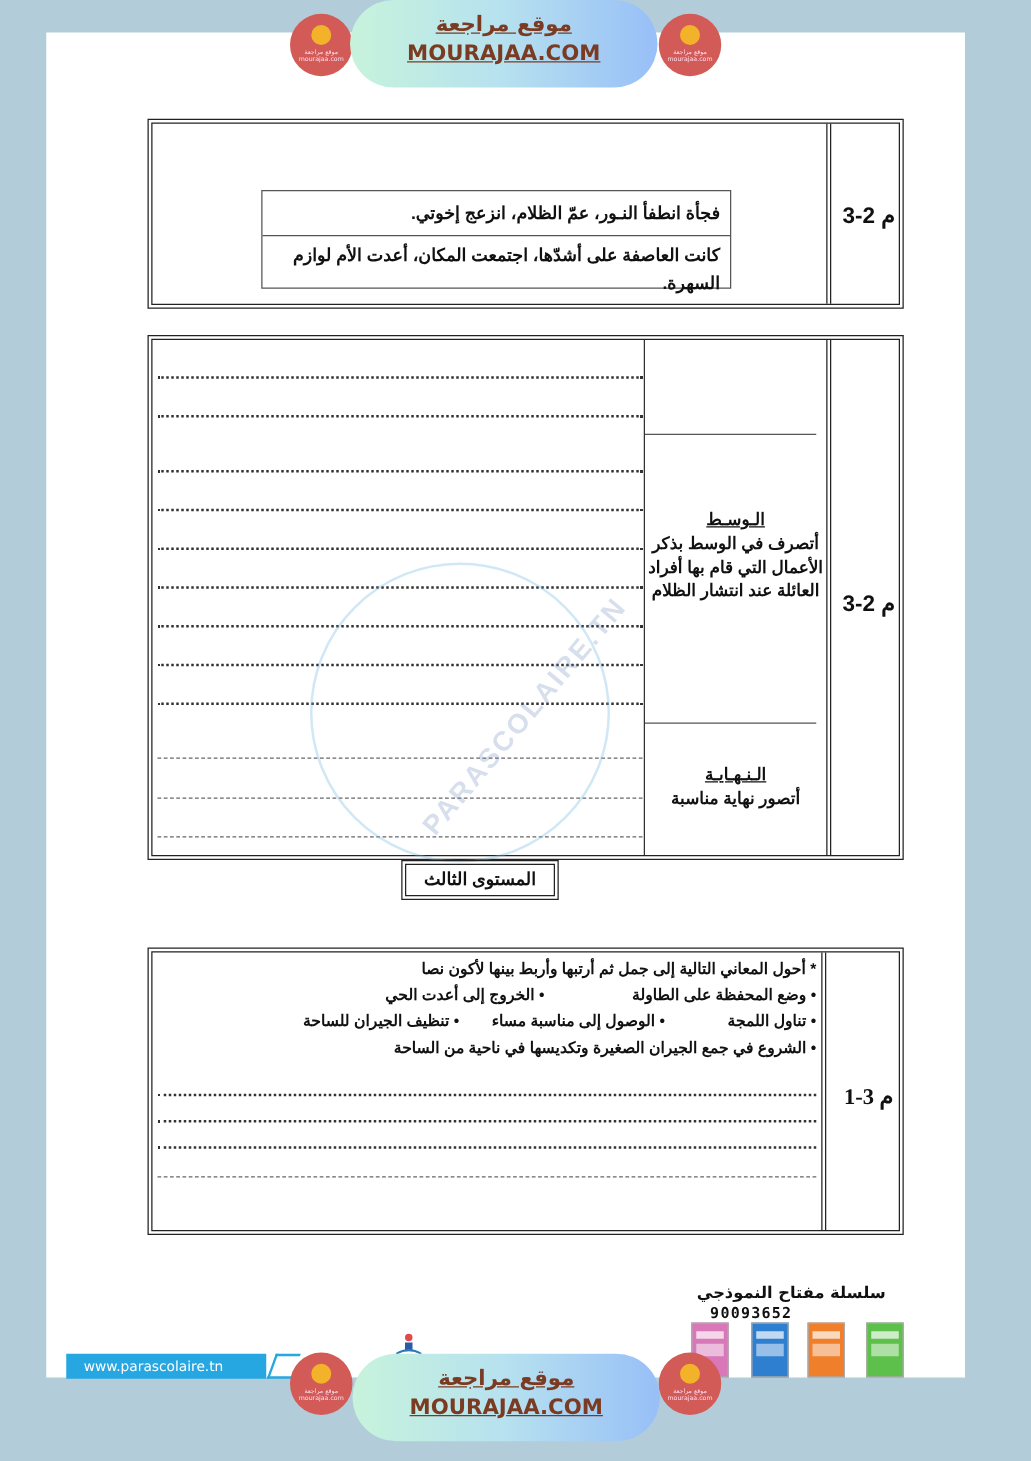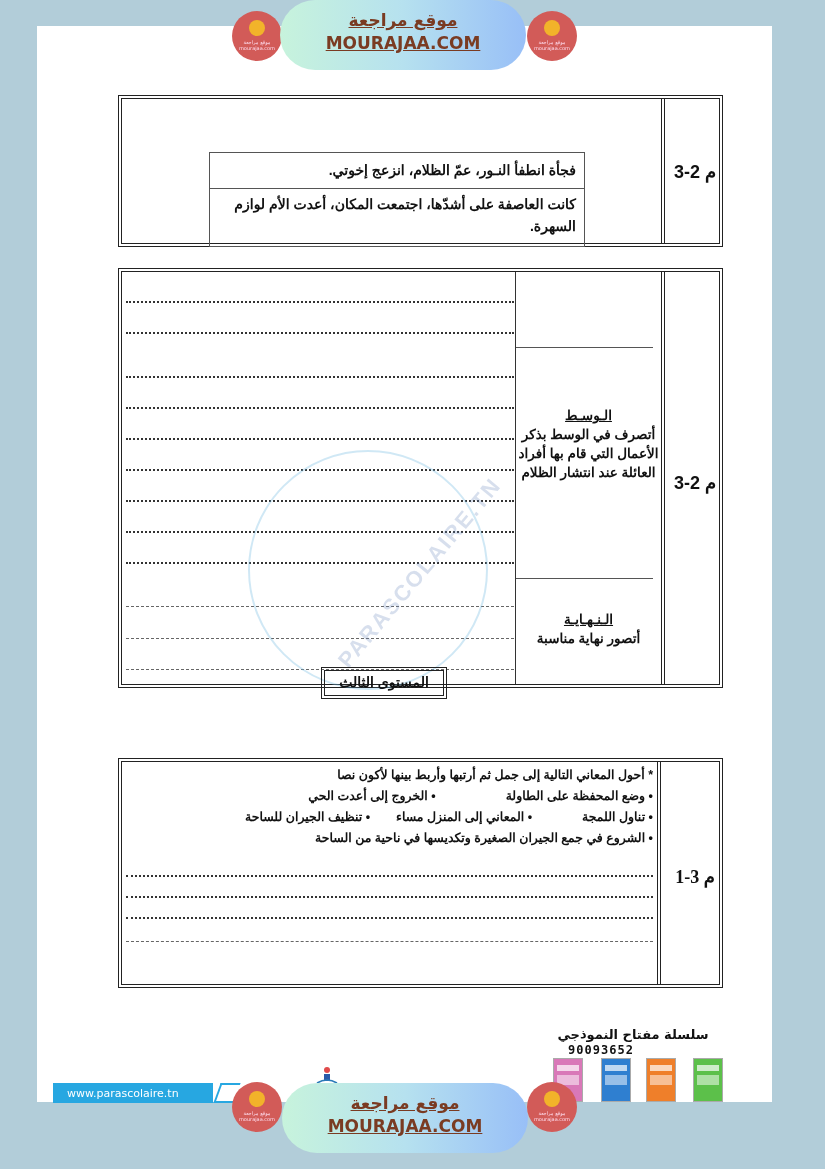--- a/index.html
+++ b/index.html
@@ -44,21 +44,21 @@
   .dotline {
     position: absolute; height: 0; border-top: 2px dotted #333;
   }
   .dotline.thin { border-top: 1px dashed #666; }
   .sect {
     position: absolute; direction: rtl; text-align: center;
     font-family: "Liberation Sans", sans-serif; font-weight: bold; font-size: 13.5px; line-height: 19px;
   }
   .sect .title { text-decoration: underline; display: block; }
   .level-box {
-    position: absolute; left: 321px; top: 667px; width: 126px; height: 32px;
+    position: absolute; left: 321px; top: 688px; width: 126px; height: 32px;
     border: 4px double #222; font-family: "Liberation Sans", sans-serif; font-weight: bold;
     font-size: 14px; text-align: center; line-height: 22px; direction: rtl;
   }
   .bullets {
     position: absolute; direction: rtl; text-align: right;
     font-family: "Liberation Sans", sans-serif; font-size: 12.5px; line-height: 21px; font-weight: bold;
   }
   .bullets .row { white-space: nowrap; }
   .bullets .gap { display: inline-block; }
   
@@ -136,21 +136,21 @@
   <span class="en">MOURAJAA.COM</span>
 </div>
 <div class="badge" style="left:527px;top:11px;">
   <span class="dot"></span>
   <span class="tiny">موقع مراجعة mourajaa.com</span>
 </div>
 
 <div class="tbl" style="left:118px;top:95px;width:605px;height:152px;">
   <div class="vdiv" style="left:539px;"></div>
   <div class="code" style="left:548px;top:62px;width:50px;">م 2-3</div>
-  <div class="inner-box" style="left:87px;top:53px;width:376px;height:95px;">
+  <div class="inner-box" style="left:87px;top:53px;width:376px;height:79px;">
     <div class="sentence" style="left:6px;top:6px;width:360px;">فجأة انطفأ النـور، عمّ الظلام، انزعج إخوتي.</div>
     <div class="hdiv" style="top:35px;"></div>
     <div class="sentence" style="left:6px;top:40px;width:360px;">كانت العاصفة على أشدّها، اجتمعت المكان، أعدت الأم لوازم السهرة.</div>
   </div>
 </div>
 
 <div class="tbl" style="left:118px;top:268px;width:605px;height:420px;">
   <div class="vdiv" style="left:539px;"></div>
   <div style="position:absolute;left:393px;top:0;bottom:0;width:1px;background:#333;"></div>
   <div class="hdiv" style="left:394px;right:66px;top:75px;"></div>
@@ -187,21 +187,21 @@
 
 <div class="tbl" style="left:118px;top:758px;width:605px;height:230px;">
   <div class="vdiv" style="left:535px;"></div>
   <div class="code" style="left:548px;top:104px;width:50px;font-family:'Liberation Serif',serif;">م 3-1</div>
   <div class="bullets" style="left:6px;top:3px;width:525px;">
     <div class="row">* أحول المعاني التالية إلى جمل ثم أرتبها وأربط بينها لأكون نصا</div>
     <div class="row">
       <span>•</span>&nbsp;<span>وضع المحفظة على الطاولة</span><span class="gap" style="width:70px;"></span><span>•</span>&nbsp;<span>الخروج إلى أعدت الحي</span>
     </div>
     <div class="row">
-      <span>•</span>&nbsp;<span>تناول اللمجة</span><span class="gap" style="width:50px;"></span><span>•</span>&nbsp;<span>المعاني إلى المنزل مساء</span><span class="gap" style="width:26px;"></span><span>•</span>&nbsp;<span>تنظيف الجيران للساحة</span>
+      <span>•</span>&nbsp;<span>تناول اللمجة</span><span class="gap" style="width:50px;"></span><span>•</span>&nbsp;<span>الوصول إلى مناسبة مساء</span><span class="gap" style="width:26px;"></span><span>•</span>&nbsp;<span>تنظيف الجيران للساحة</span>
     </div>
     <div class="row">
       <span>•</span>&nbsp;<span>الشروع في جمع الجيران الصغيرة وتكديسها في ناحية من الساحة</span>
     </div>
   </div>
   <div class="dotline" style="left:4px;width:527px;top:113px;"></div>
   <div class="dotline" style="left:4px;width:527px;top:134px;"></div>
   <div class="dotline" style="left:4px;width:527px;top:155px;"></div>
   <div class="dotline thin" style="left:4px;width:527px;top:179px;"></div>
 </div>

